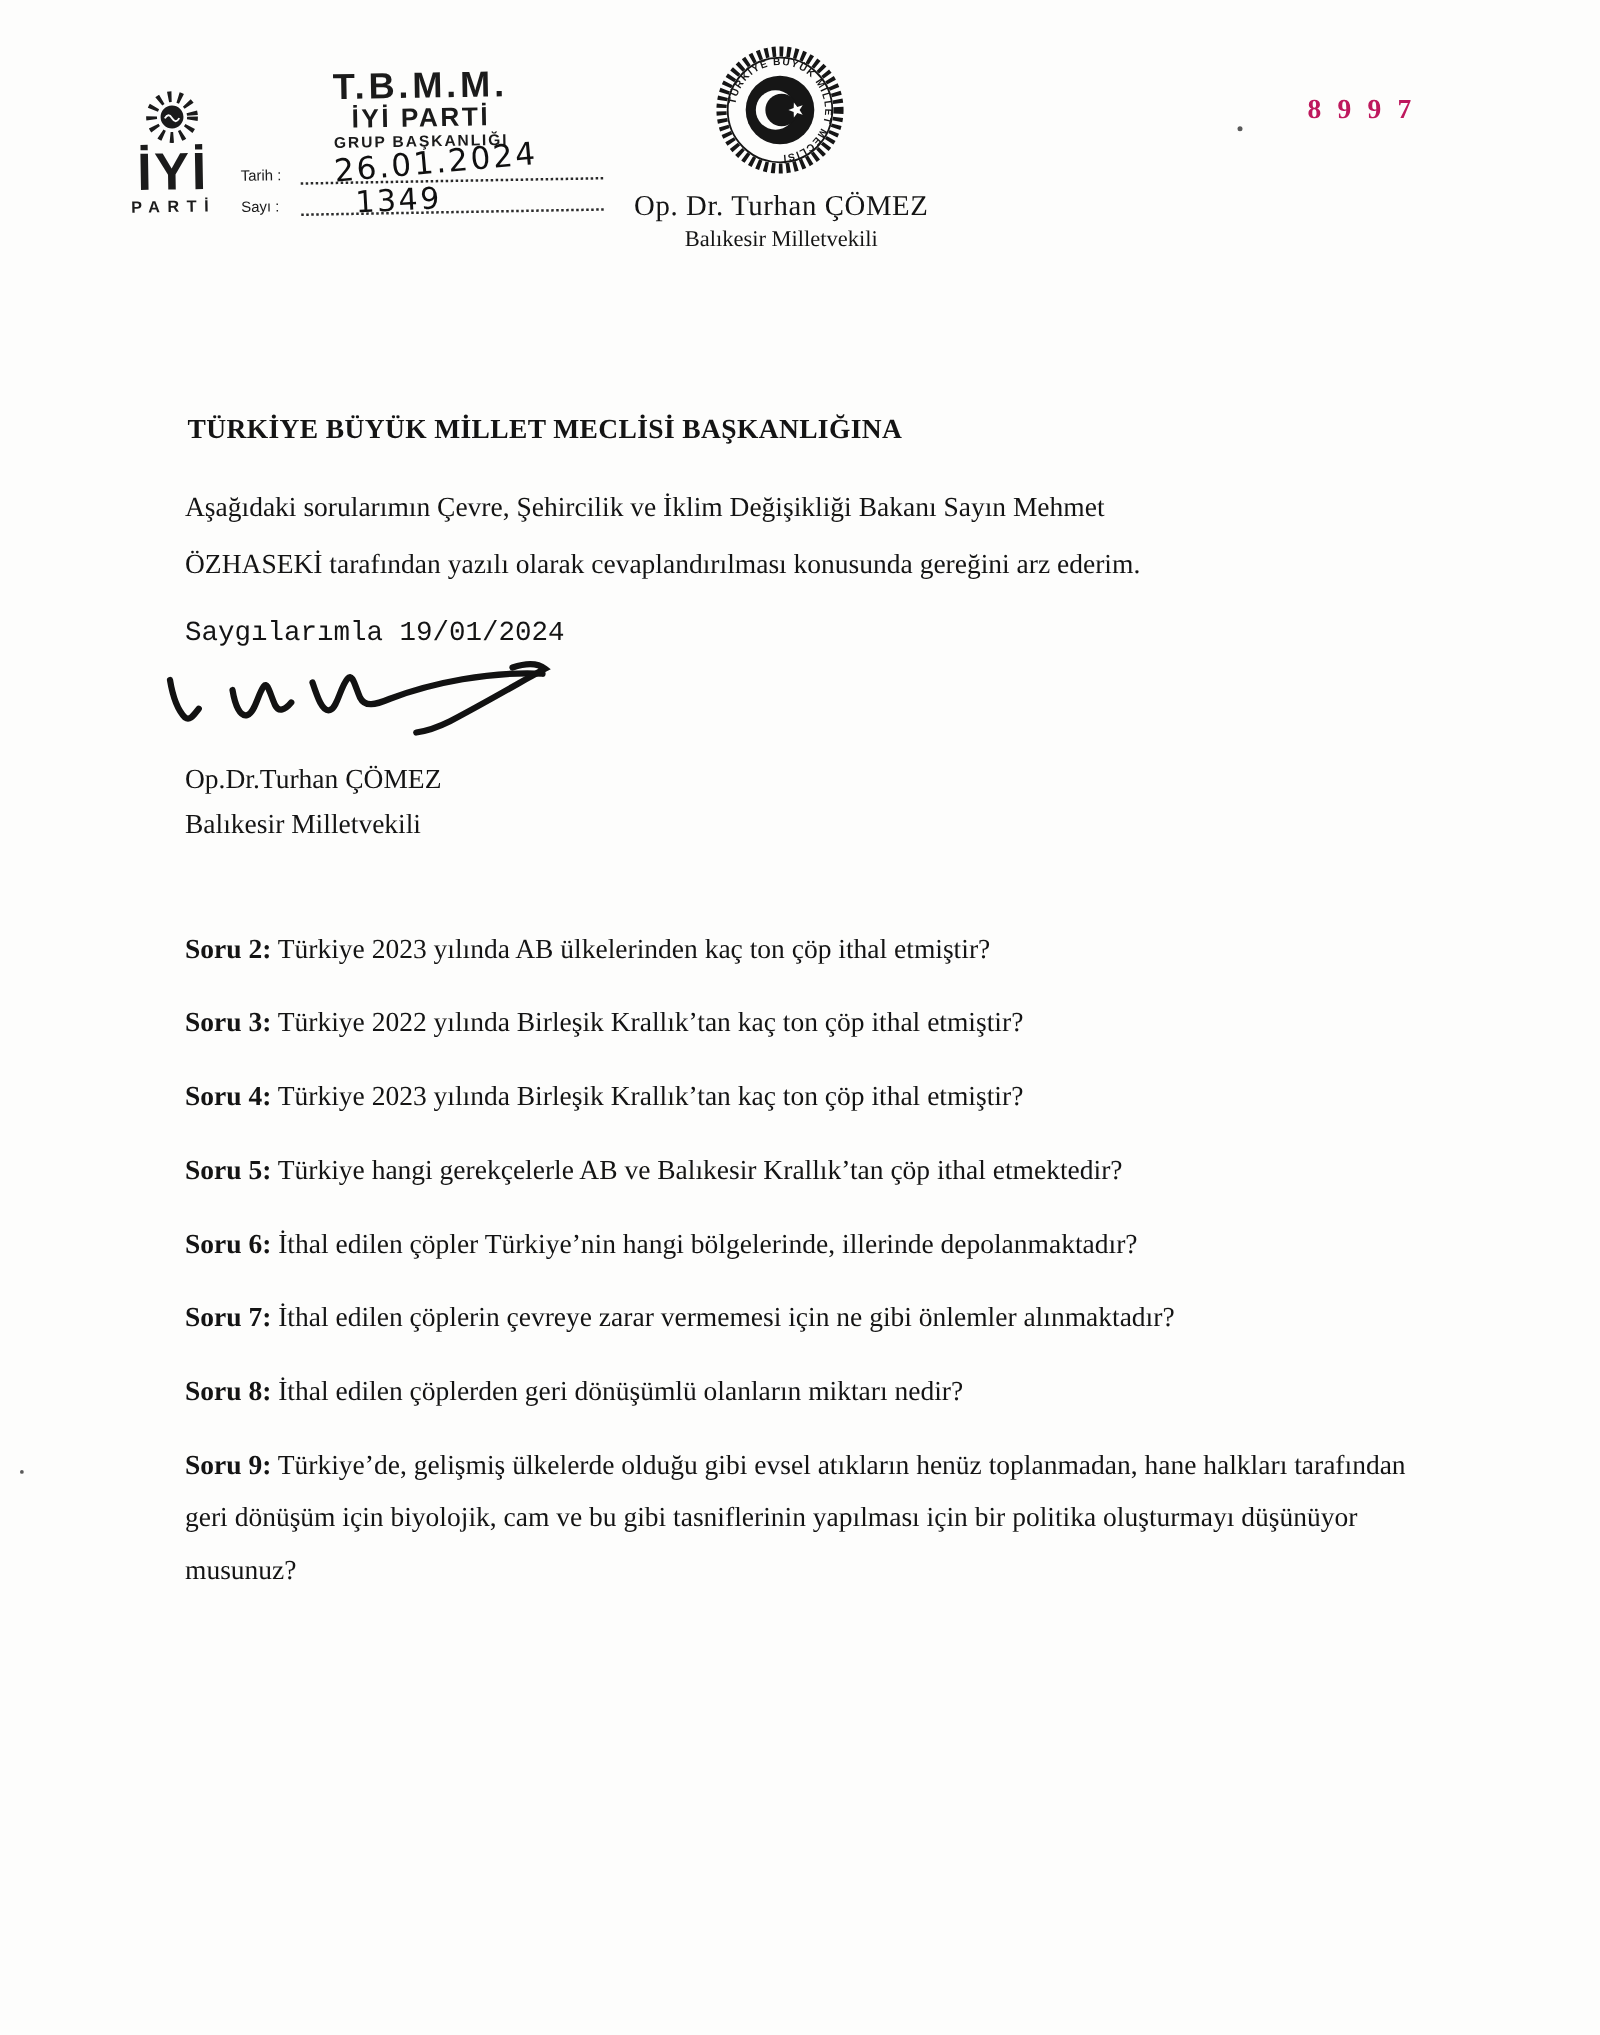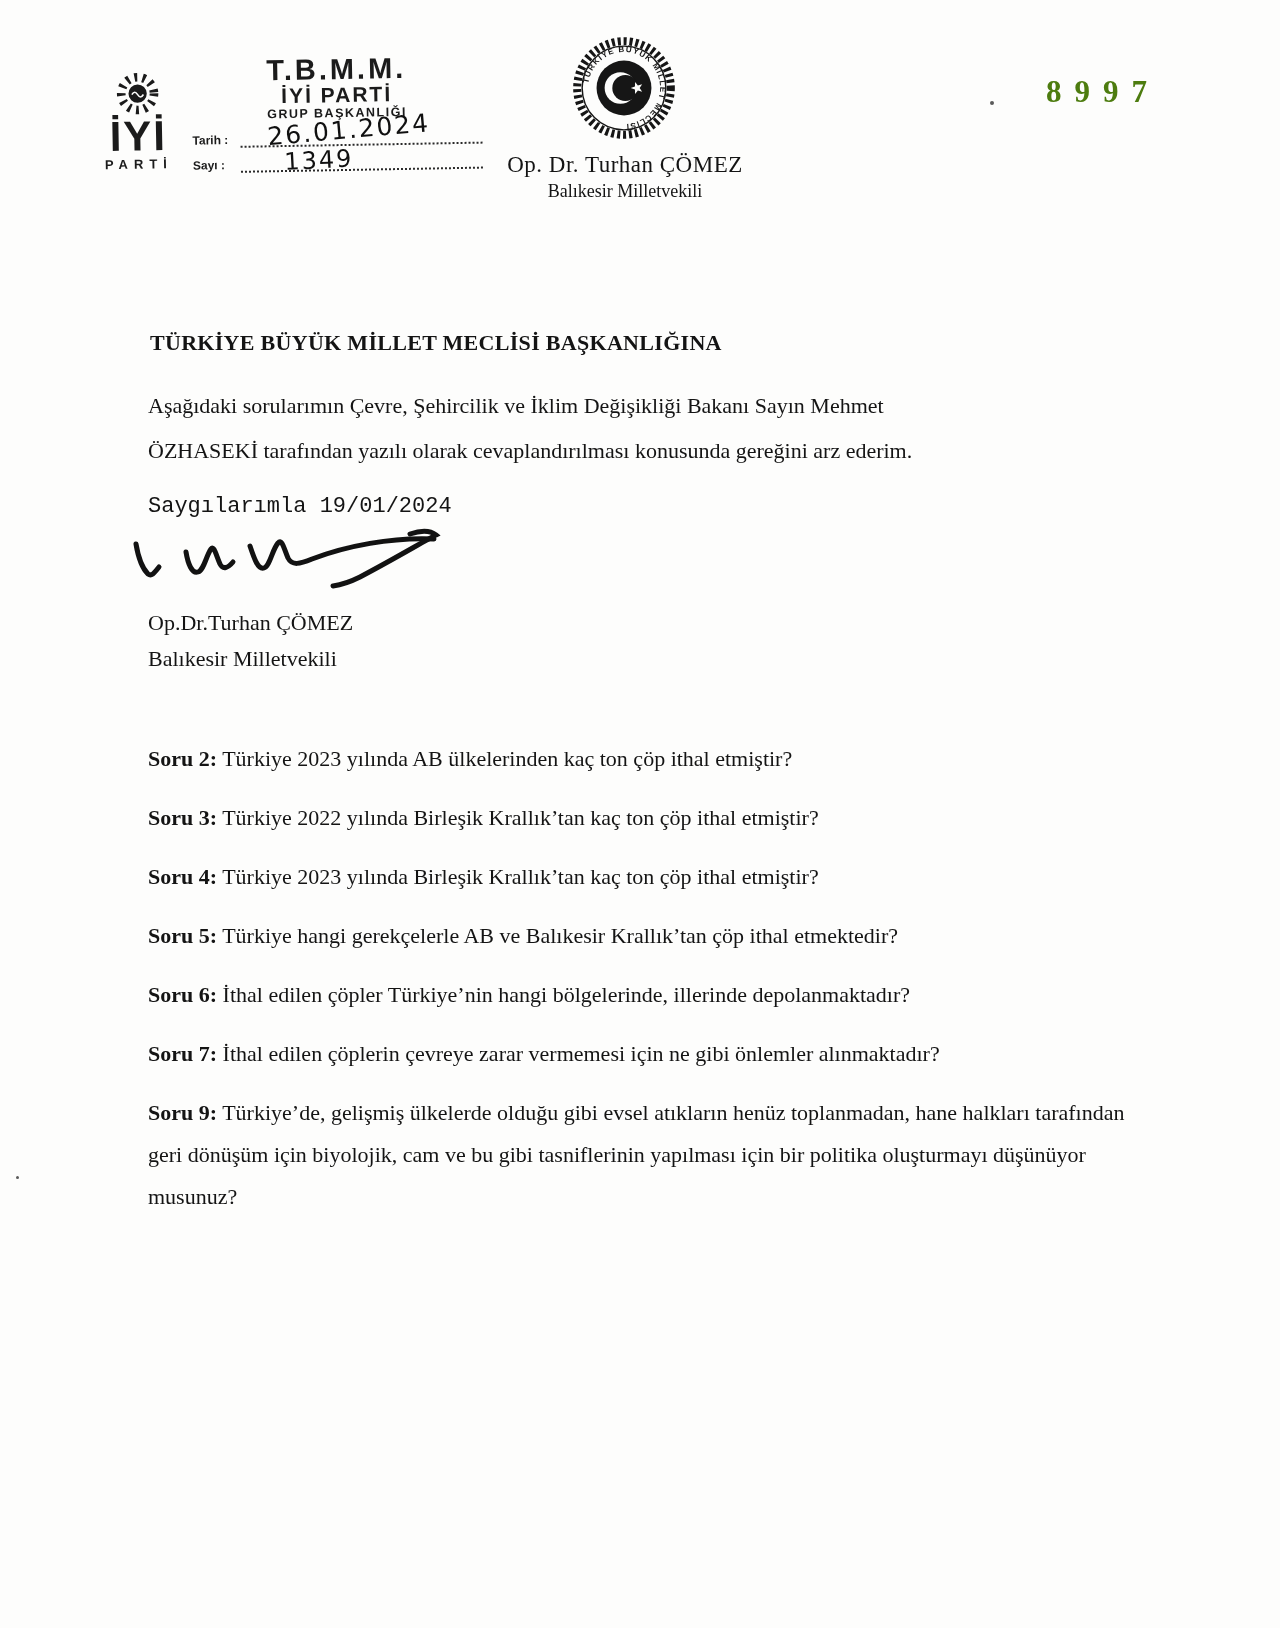--- a/index.html
+++ b/index.html
@@ -26,43 +26,43 @@
     font-size:42px; font-weight:900; letter-spacing:2px; line-height:0.85; margin-top:-6px;
   }
   .stamp-logo-col .parti-word {
     font-size:13px; font-weight:800; letter-spacing:6px; margin-top:2px;
   }
   .stamp-text-col { flex:1; text-align:center; }
   .stamp-org   { font-size:29px; font-weight:900; letter-spacing:3px; line-height:1.0; }
   .stamp-party { font-size:21px; font-weight:900; letter-spacing:2px; line-height:1.05; }
   .stamp-unit  { font-size:12.5px; font-weight:800; letter-spacing:1.5px; line-height:1.2; }
   .stamp-row   { display:flex; align-items:flex-end; margin-top:3px; text-align:left; }
-  .stamp-row-label { font-size:12px; font-weight:700; width:48px; white-space:nowrap; padding-bottom:1px; }
+  .stamp-row-label { font-size:12px; font-weight:400; width:48px; white-space:nowrap; padding-bottom:1px; }
   .dotline { flex:1; border-bottom:2.5px dotted #2a2a2a; position:relative; height:20px; }
   .handwrite {
     position:absolute; bottom:-6px; left:28px;
     font-family:"DejaVu Sans", sans-serif;
     font-size:25px; font-weight:500; letter-spacing:2px;
     transform:rotate(-4deg); transform-origin:left bottom;
     white-space:nowrap; color:#101010;
   }
   .handwrite.num { left:44px; font-size:24px; transform:rotate(-2deg); }
 
   
   .seal-wrap { position:absolute; left:570px; top:34px; width:108px; height:108px; }
   .center-head { position:absolute; left:425px; top:152px; width:400px; text-align:center; }
   .center-head .mp-name  { font-size:23px; font-weight:400; letter-spacing:0.5px; }
   .center-head .mp-title { font-size:18px; margin-top:3px; }
 
   
   .doc-number {
     position:absolute; left:1046px; top:74px;
     font-family:"Liberation Serif", serif;
-    font-size:31px; font-weight:700; letter-spacing:13px;
-    color:#4d7c0f;
+    font-size:22px; font-weight:700; letter-spacing:13px;
+    color:#be185d;
   }
 
   
   .letter-heading {
     position:absolute; left:150px; top:330px; width:920px;
     text-align:left; font-size:22px; font-weight:700; letter-spacing:0.3px;
   }
   .letter-body { position:absolute; left:148px; top:383px; width:880px; font-size:22px; line-height:45px; }
   .salutation  { position:absolute; left:148px; top:494px; font-size:22px;font-family:Liberation Mono, monospace; }
   .signature   { position:absolute; left:126px; top:520px; }
@@ -160,19 +160,20 @@
   <div class="signer-name">Op.Dr.Turhan ÇÖMEZ</div>
   <div class="signer-title">Balıkesir Milletvekili</div>
 
   <div class="questions">
     <p class="question"><b>Soru 2:</b> <span>Türkiye 2023 yılında AB ülkelerinden kaç ton çöp ithal etmiştir?</span></p>
     <p class="question"><b>Soru 3:</b> <span>Türkiye 2022 yılında Birleşik Krallık’tan kaç ton çöp ithal etmiştir?</span></p>
     <p class="question"><b>Soru 4:</b> <span>Türkiye 2023 yılında Birleşik Krallık’tan kaç ton çöp ithal etmiştir?</span></p>
     <p class="question"><b>Soru 5:</b> <span>Türkiye hangi gerekçelerle AB ve Balıkesir Krallık’tan çöp ithal etmektedir?</span></p>
     <p class="question"><b>Soru 6:</b> <span>İthal edilen çöpler Türkiye’nin hangi bölgelerinde, illerinde depolanmaktadır?</span></p>
     <p class="question"><b>Soru 7:</b> <span>İthal edilen çöplerin çevreye zarar vermemesi için ne gibi önlemler alınmaktadır?</span></p>
+    <p class="question"><b>Soru 8:</b> <span>İthal edilen çöplerden geri dönüşümlü olanların miktarı nedir?</span></p>
     <p class="question"><b>Soru 9:</b> <span>Türkiye’de, gelişmiş ülkelerde olduğu gibi evsel atıkların henüz toplanmadan, hane halkları tarafından geri dönüşüm için biyolojik, cam ve bu gibi tasniflerinin yapılması için bir politika oluşturmayı düşünüyor musunuz?</span></p>
   </div>
 
   <div class="artifact-dot d1"></div>
   <div class="artifact-dot d2"></div>
 
 </div>
 
 </body></html>

